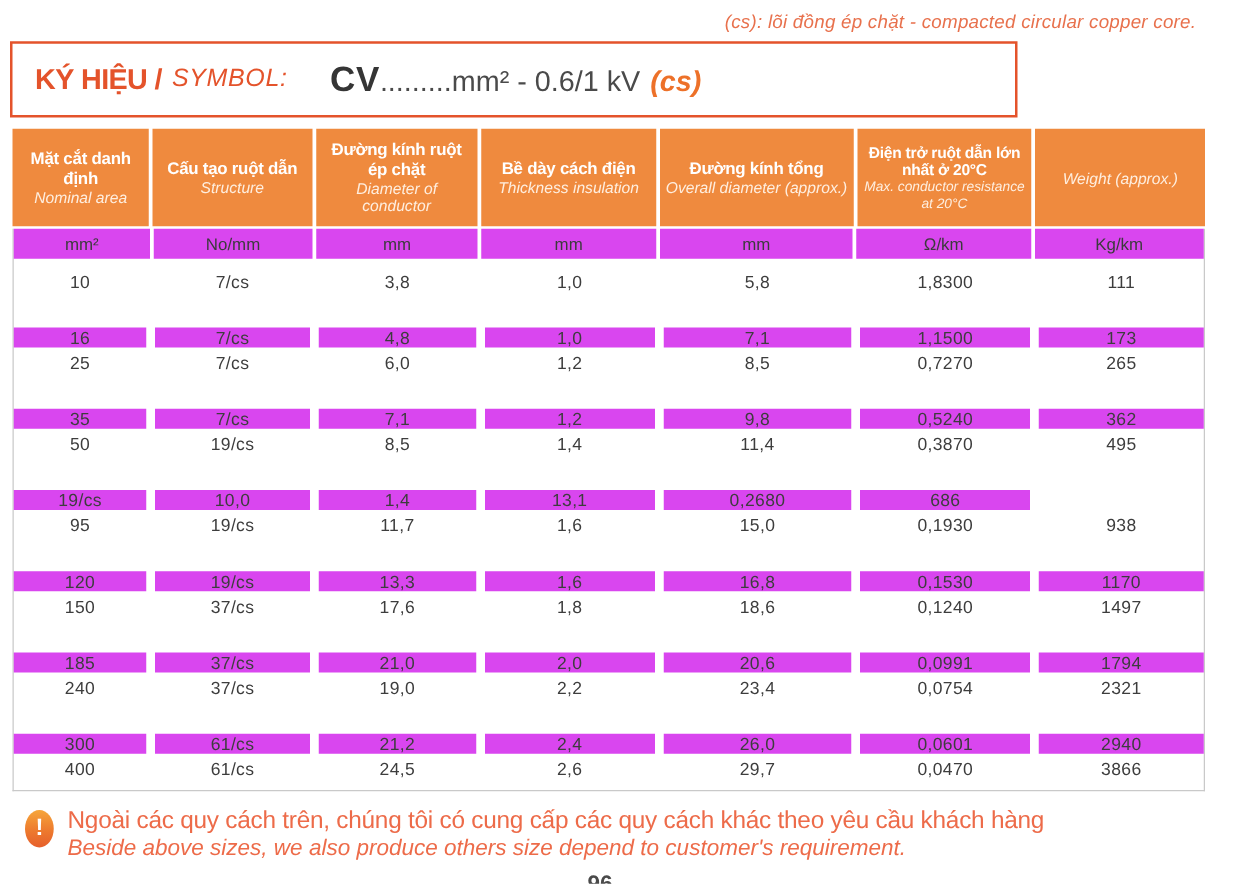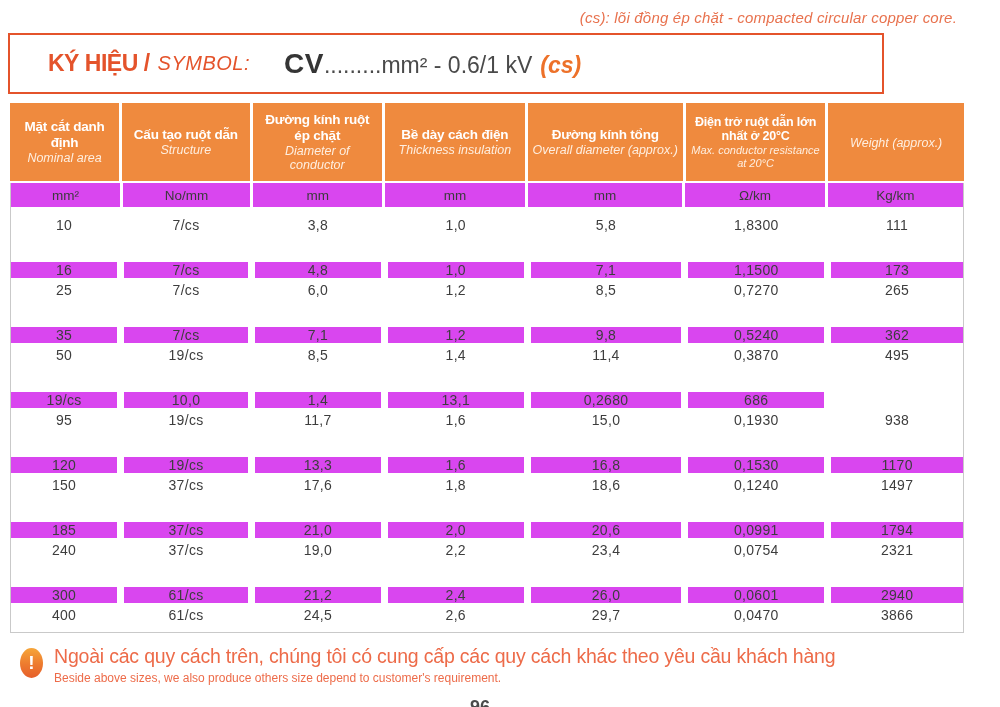--- a/index.html
+++ b/index.html
@@ -16,25 +16,25 @@
   
   .top-note {
     position: absolute; top: 9px; right: 43px;
     font-size: 15px; font-style: italic;
     color: #e8714d; letter-spacing: 0.2px;
   }
 
   
   .symbol-box {
     position: absolute; left: 8px; top: 33px;
-    width: 876px; height: 61px;
+    width: 806px; height: 61px;
     border: 2px solid #e4532b;
     background: #ffffff;
     display: flex; align-items: center;
-    padding-left: 38px;
+    padding-left: 18px;
   }
   .symbol-box .label-vi {
     font-size: 23px; font-weight: bold; color: #e4532b;
     letter-spacing: -0.5px;
   }
   .symbol-box .label-en {
     font-size: 20px; font-style: italic; color: #e4532b;
     margin-left: 8px; letter-spacing: 0.5px;
   }
   .symbol-box .code-group { margin-left: 34px; font-size: 23px; color: #4a4a4a; }
@@ -93,21 +93,21 @@
   }
   .warn-icon {
     width: 23px; height: 30px; border-radius: 50%;
     background: linear-gradient(180deg, #f6a63a 0%, #ed7a2e 55%, #e65f2b 100%);
     color: #ffffff; font-weight: bold; font-size: 19px;
     display: flex; align-items: center; justify-content: center;
     margin-top: 4px; flex: none;
   }
   .footer-text { margin-left: 11px; color: #ed6b49; }
   .footer-text .vi { font-size: 19.5px; line-height: 24px; letter-spacing: -0.2px; }
-  .footer-text .en { font-size: 12px; line-height: 21px; }
+  .footer-text .en { font-size: 18px; line-height: 21px; font-style: italic; }
 
   
   .page-number {
     position: absolute; left: 460px; top: 697px; width: 40px;
     text-align: center; font-size: 18px; font-weight: 600; color: #4a4a4a;
   }
 </style>
 </head>
 <body>
 

